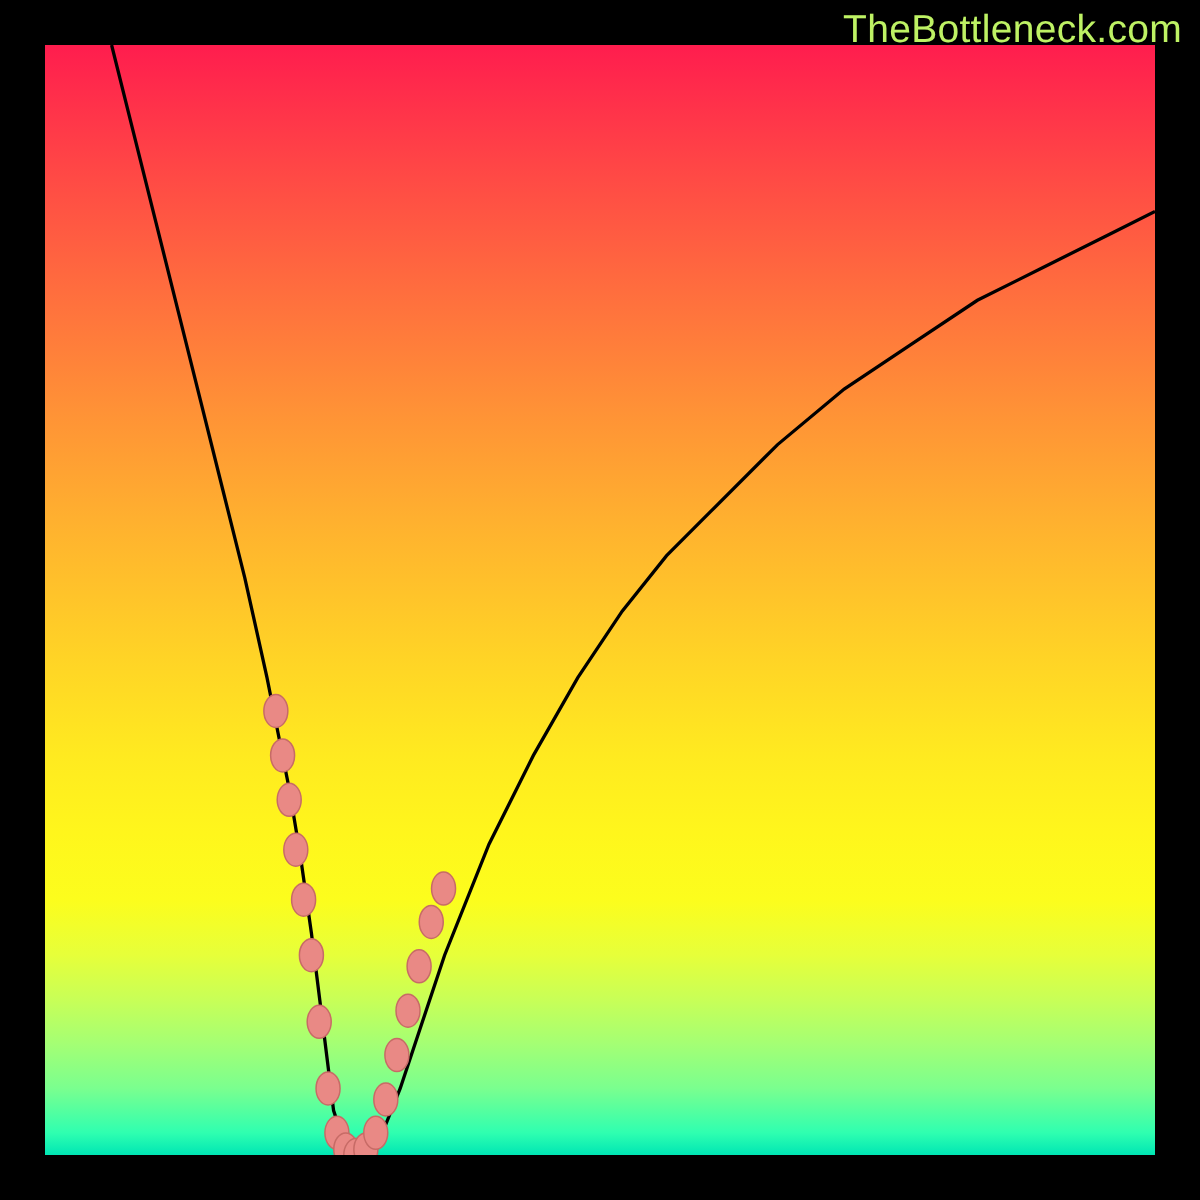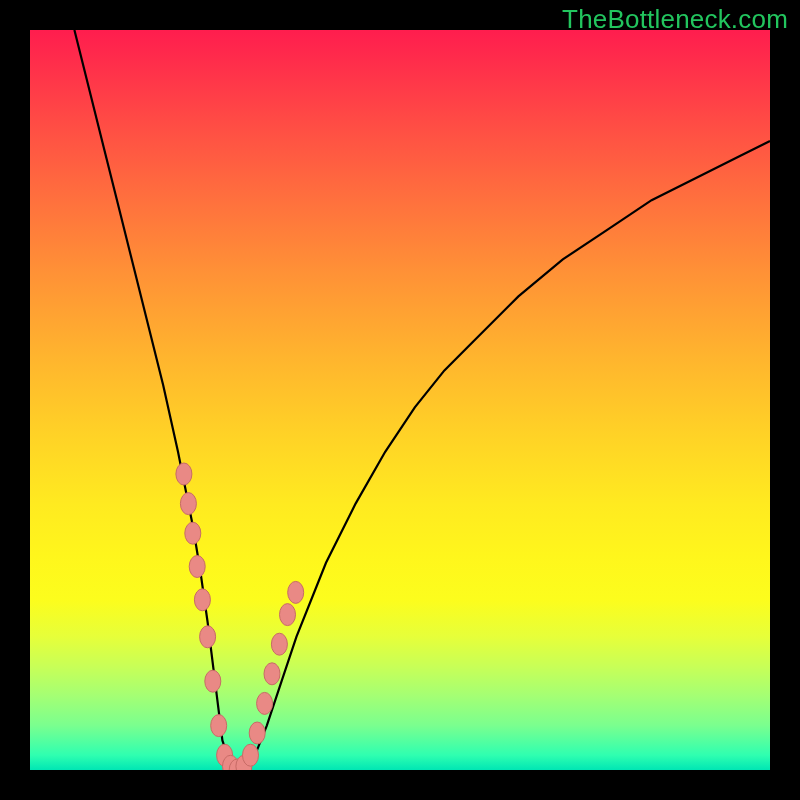--- a/index.html
+++ b/index.html
@@ -14,21 +14,21 @@
   .frame {
     position: relative;
     width: 800px;
     height: 800px;
     background: #000;
   }
   .watermark {
     position: absolute;
     top: 4px;
     right: 12px;
-    color: #22c55e;
+    color: #bef264;
     font-size: 26px;
     font-weight: 400;
     letter-spacing: 0.2px;
     z-index: 10;
   }
   .plot {
     position: absolute;
     left: 30px;
     top: 30px;
     width: 740px;

